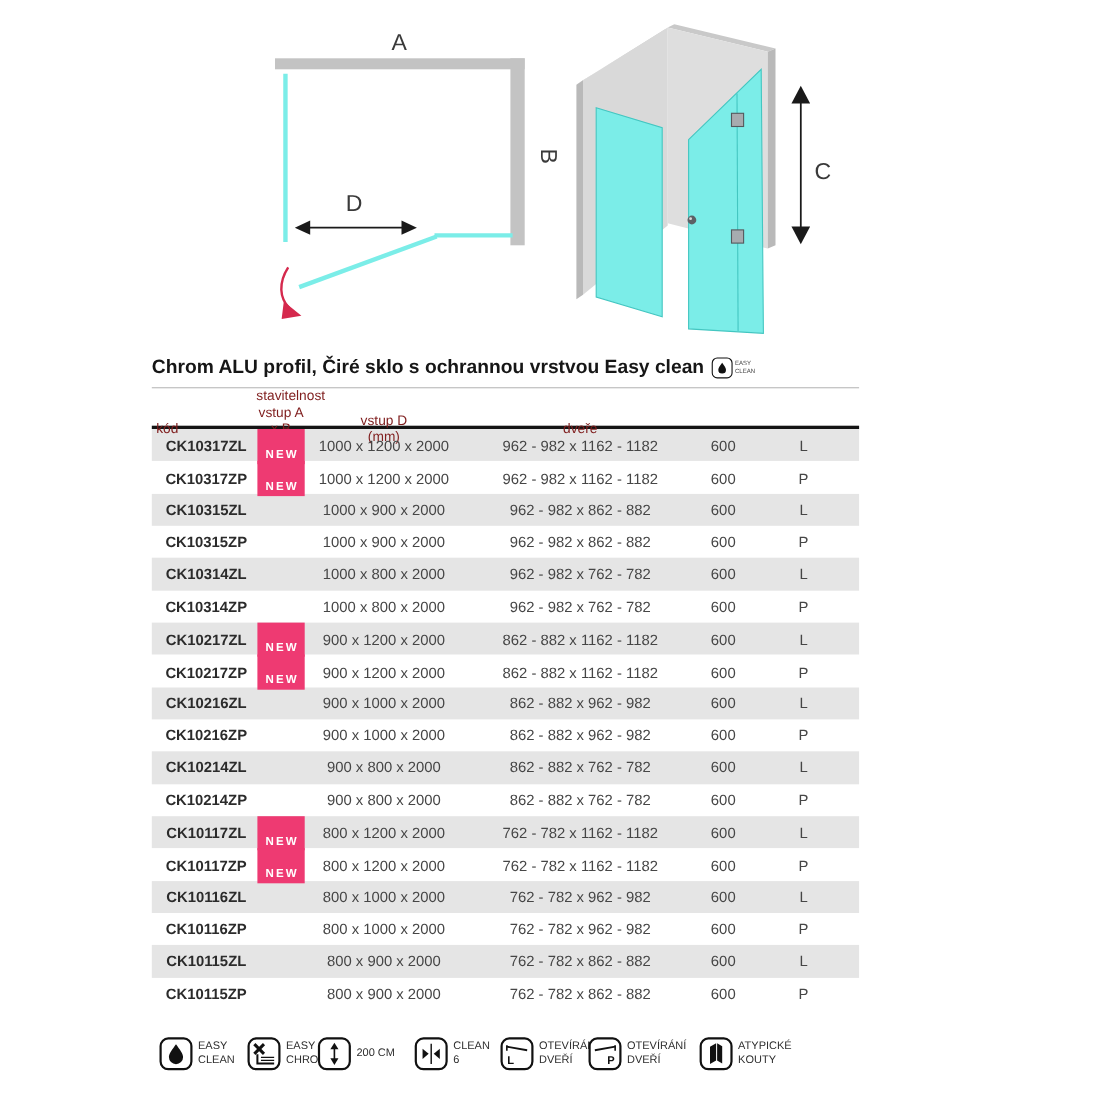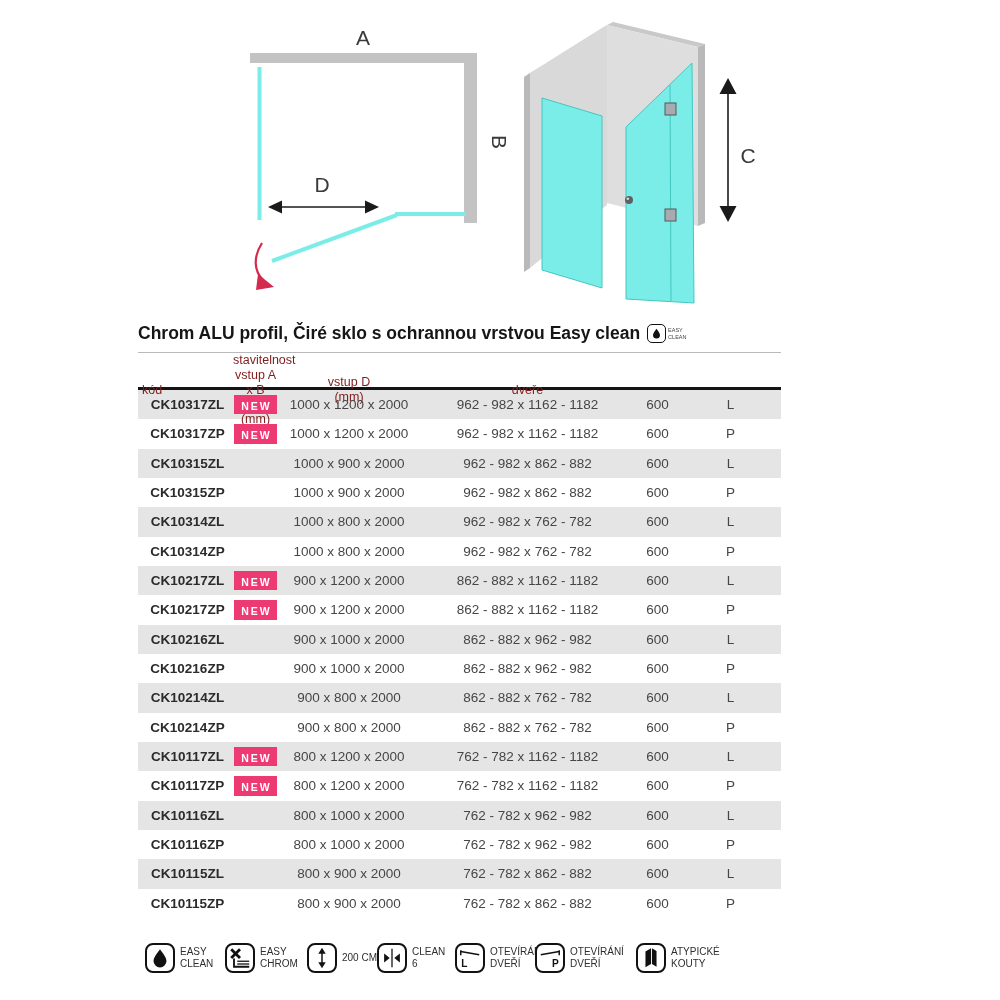--- a/index.html
+++ b/index.html
@@ -6,21 +6,21 @@
   html,body { width:1000px; height:1000px; background:#fff;
     font-family:"Liberation Sans", sans-serif; color:#333; }
   .page { position:relative; width:1000px; height:1000px; overflow:hidden; background:#fff; }
 
   
   .top-view { position:absolute; left:230px; top:15px; width:280px; height:290px; }
   .iso-view { position:absolute; left:505px; top:15px; width:270px; height:300px; }
   .dim-label { font-size:21px; fill:#3a3a3a; }
 
   
-  .title-row { position:absolute; left:138px; top:323px; display:flex; align-items:center; gap:7px; }
+  .title-row { position:absolute; left:138px; top:323px; display:flex; align-items:flex-end; gap:7px; }
   .page-title { font-size:17.5px; font-weight:bold; color:#161616; white-space:nowrap; }
   .ec-badge { display:flex; align-items:center; gap:2px; }
   .ec-box { width:19px; height:19px; border:1.6px solid #111; border-radius:5px;
     display:flex; align-items:center; justify-content:center; }
   .ec-text { display:flex; flex-direction:column; font-size:5.5px; line-height:1.2; color:#444; }
 
   
   .ptable { position:absolute; left:138px; top:352px; width:643px; }
   .thead { display:grid; grid-template-columns:95px 45px 142px 215px 45px 101px;
     height:38px; border-top:1px solid #b9b9b9; border-bottom:3px solid #141414;
@@ -28,21 +28,21 @@
   .th { text-align:center; line-height:1.18; }
   .th-kod { text-align:left; padding-left:4px; }
   .th-rozmer { grid-column:2 / 4; }
   .tbody { width:643px; }
   .tr { display:grid; grid-template-columns:95px 45px 142px 215px 45px 101px;
     height:29.33px; align-items:center; font-size:13.5px; color:#464646; }
   .tr:nth-child(odd) { background:#e5e5e5; }
   .td { text-align:center; }
   .td-code { text-align:center; padding-left:4px; font-weight:bold; font-size:13.5px; color:#2b2b2b; }
   .new-badge { display:inline-block; background:#EE3A72; color:#fff; font-weight:bold;
-    font-size:10.5px; letter-spacing:2px; padding:6px 5px 3px 7px; line-height:1; }
+    font-size:10.5px; letter-spacing:2px; padding:18px 5px 3px 7px; line-height:1; }
 
   
   .legend { position:absolute; left:0; top:943px; width:1000px; height:40px; }
   .lg-item { position:absolute; top:0; display:flex; gap:5px; }
   .lg-box { width:30px; height:30px; border:2.2px solid #111; border-radius:8px;
     display:flex; align-items:center; justify-content:center; background:#fff; flex:0 0 auto; }
   .lg-label { display:flex; flex-direction:column; justify-content:center; height:30px;
     font-size:10px; line-height:1.2; color:#2e2e2e; white-space:nowrap; }
 </style>
 </head>
@@ -285,21 +285,21 @@
           <line x1="10" y1="16.5" x2="23" y2="16.5" stroke="#111" stroke-width="1.4"></line>
           <line x1="10" y1="19.5" x2="23" y2="19.5" stroke="#111" stroke-width="1.4"></line>
         </svg>
       </span>
       <span class="lg-label">
         <span>EASY</span>
         <span>CHROM</span>
       </span>
     </div>
 
-    <div class="lg-item" style="left:307px">
+    <div class="lg-item" style="left:289px">
       <span class="lg-box">
         <svg width="24" height="24" viewBox="0 0 26 26">
           <line x1="13" y1="7" x2="13" y2="19" stroke="#111" stroke-width="1.6"></line>
           <polygon points="13,2 9,8.5 17,8.5" fill="#111"></polygon>
           <polygon points="13,24 9,17.5 17,17.5" fill="#111"></polygon>
         </svg>
       </span>
       <span class="lg-label">
         <span>200 CM</span>
         <span></span>

